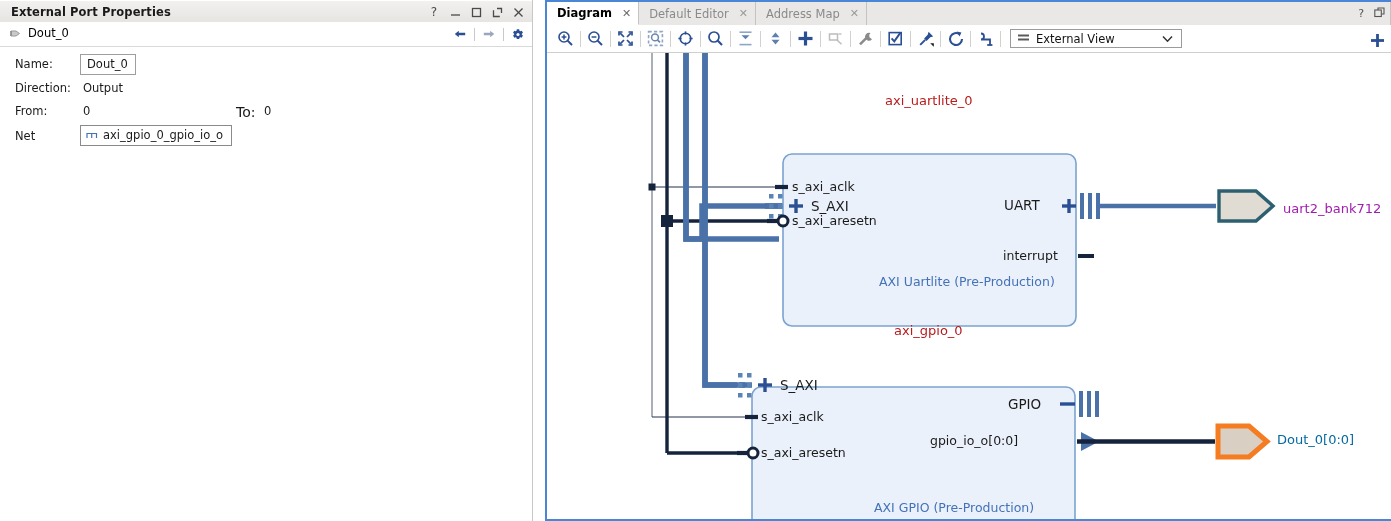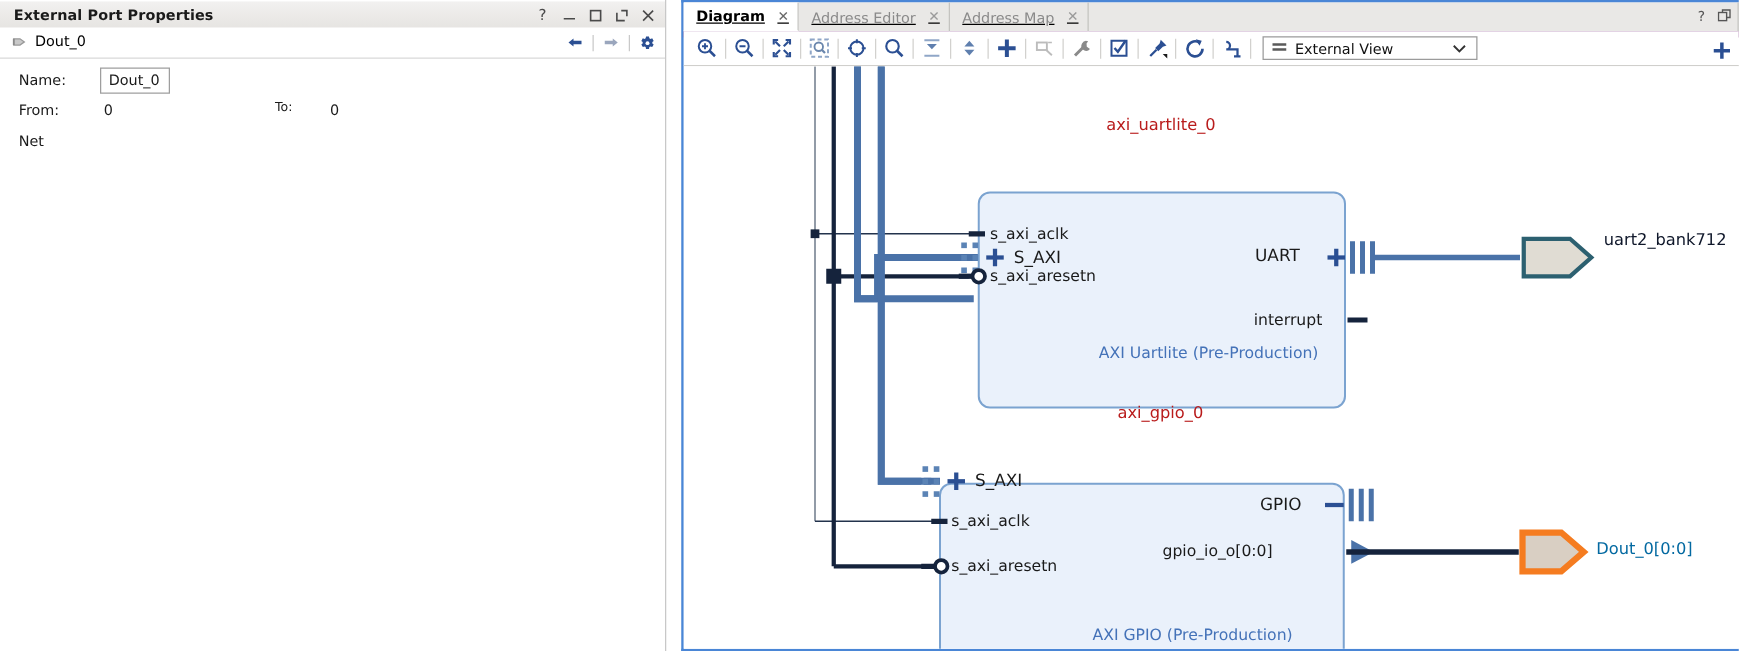--- a/index.html
+++ b/index.html
@@ -46,21 +46,21 @@
   }
   .lp-objrow{position:absolute;left:9px;top:4px;display:flex;align-items:center;gap:6px;}
   .lp-objname{font-size:11.5px;color:#000;}
   .lp-navbtns{position:absolute;right:8px;top:0;height:24px;display:flex;align-items:center;}
   .lp-navbtns .sep{width:1px;height:13px;background:#c9c9c9;margin:0 8px;}
 
   .lp-form{position:absolute;left:0;top:52px;right:0;}
   .frow{position:relative;height:21px;}
   .flabel{position:absolute;left:15px;font-size:11.5px;color:#1a1a1a;white-space:nowrap;text-align:right;}
   .fval{position:absolute;left:83px;font-size:11.5px;color:#1a1a1a;white-space:nowrap;}
-  .fval2{position:absolute;left:220px;font-size:10px;color:#1a1a1a;white-space:nowrap;}
+  .fval2{position:absolute;left:236px;font-size:14px;color:#1a1a1a;white-space:nowrap;}
   .fval3{position:absolute;left:264px;font-size:11.5px;color:#1a1a1a;white-space:nowrap;}
   .namebox{
     position:absolute;left:80px;top:-3px;
     border:1px solid #9e9e9e;background:#fff;
     padding:2px 6px 3px 6px;font-size:11.5px;color:#1a1a1a;
     min-width:56px;box-sizing:border-box;
   }
   .netbox{
     position:absolute;left:80px;top:-3px;
     border:1px solid #8a8a8a;background:#fff;
@@ -71,21 +71,21 @@
   
   .right-panel{
     position:absolute;left:545px;top:0;width:846px;height:521px;
     background:#ffffff;box-sizing:border-box;
     border:2px solid #4a86d6;border-right:none;
   }
   .tabbar{
     position:absolute;left:0;top:0;right:0;height:23px;
     background:#e9e8e6;
     border-bottom:5px solid #701a75;
-    display:flex;align-items:stretch;text-decoration:underline;
+    display:flex;align-items:stretch;
   }
   .tab{
     display:flex;align-items:center;gap:10px;
     padding:0 7px 0 10px;font-size:11.5px;
     border-right:1px solid #c4c3c0;
     box-sizing:border-box;white-space:nowrap;
     color:#8a8a8a;
   }
   .tab.active{background:#ffffff;color:#000;font-weight:bold;border-bottom:1px solid #ffffff;}
   .tab .x{font-size:11px;color:#9a9a9a;}
@@ -197,41 +197,52 @@
           </svg>
         </div>
       </div>
     </div>
 
     <div class="lp-form">
       <div class="frow" style="height:26px;">
         <span class="flabel" style="top:5px;">Name:</span>
         <span class="namebox" style="top:2px;">Dout_0</span>
       </div>
+      <div class="frow" style="height:23px;">
+        <span class="flabel" style="top:3px;">Direction:</span>
+        <span class="fval" style="top:3px;">Output</span>
+      </div>
       <div class="frow" style="height:24px;">
         <span class="flabel" style="top:3px;">From:</span>
         <span class="fval" style="top:3px;">0</span>
         <span class="fval2" style="top:3px;">To:</span>
         <span class="fval3" style="top:3px;">0</span>
       </div>
       <div class="frow" style="height:26px;">
         <span class="flabel" style="top:4px;">Net</span>
+        <span class="netbox" style="top:0px;">
+          <svg width="12" height="11" viewBox="0 0 12 11">
+            <path d="M1 8 L1 3.5 L10.5 3.5 L10.5 8" fill="none" stroke="#4472b8" stroke-width="1.2"></path>
+            <line x1="5.7" y1="3.5" x2="5.7" y2="8" stroke="#4472b8" stroke-width="1.2"></line>
+          </svg>
+          <span>axi_gpio_0_gpio_io_o</span>
+        </span>
       </div>
     </div>
   </div>
 
   <div class="right-panel">
 
     <div class="tabbar">
       <div class="tab active">
         <span>Diagram</span>
         <span class="x">✕</span>
       </div>
       <div class="tab">
-        <span>Address Editor</span>
+        <span>Default Editor</span>
         <span class="x">✕</span>
       </div>
       <div class="tab">
         <span>Address Map</span>
         <span class="x">✕</span>
       </div>
       <div class="tab tabfill"></div>
       <div class="tabbar-right">
         <span>?</span>
         <span>
@@ -524,17 +535,17 @@
       <div class="blk-title" style="left:347px;top:270px;">axi_gpio_0</div>
       <div class="blk-sub" style="left:327px;top:447px;">AXI GPIO (Pre-Production)</div>
 
       <div class="pinlbl" style="left:233px;top:324px;font-size:13.5px;">S_AXI</div>
       <div class="pinlbl" style="left:214px;top:356px;">s_axi_aclk</div>
       <div class="pinlbl" style="left:214px;top:392px;">s_axi_aresetn</div>
 
       <div class="pinlbl" style="left:461px;top:343px;font-size:13.5px;">GPIO</div>
       <div class="pinlbl" style="left:383px;top:380px;">gpio_io_o[0:0]</div>
 
-      <div class="extlbl" style="left:736px;top:132px;color:#0f172a;">uart2_bank712</div>
+      <div class="extlbl" style="left:736px;top:148px;color:#a21caf;">uart2_bank712</div>
       <div class="extlbl" style="left:730px;top:379px;color:#0369a1;">Dout_0[0:0]</div>
     </div>
   </div>
 </div>
 
 </body></html>

